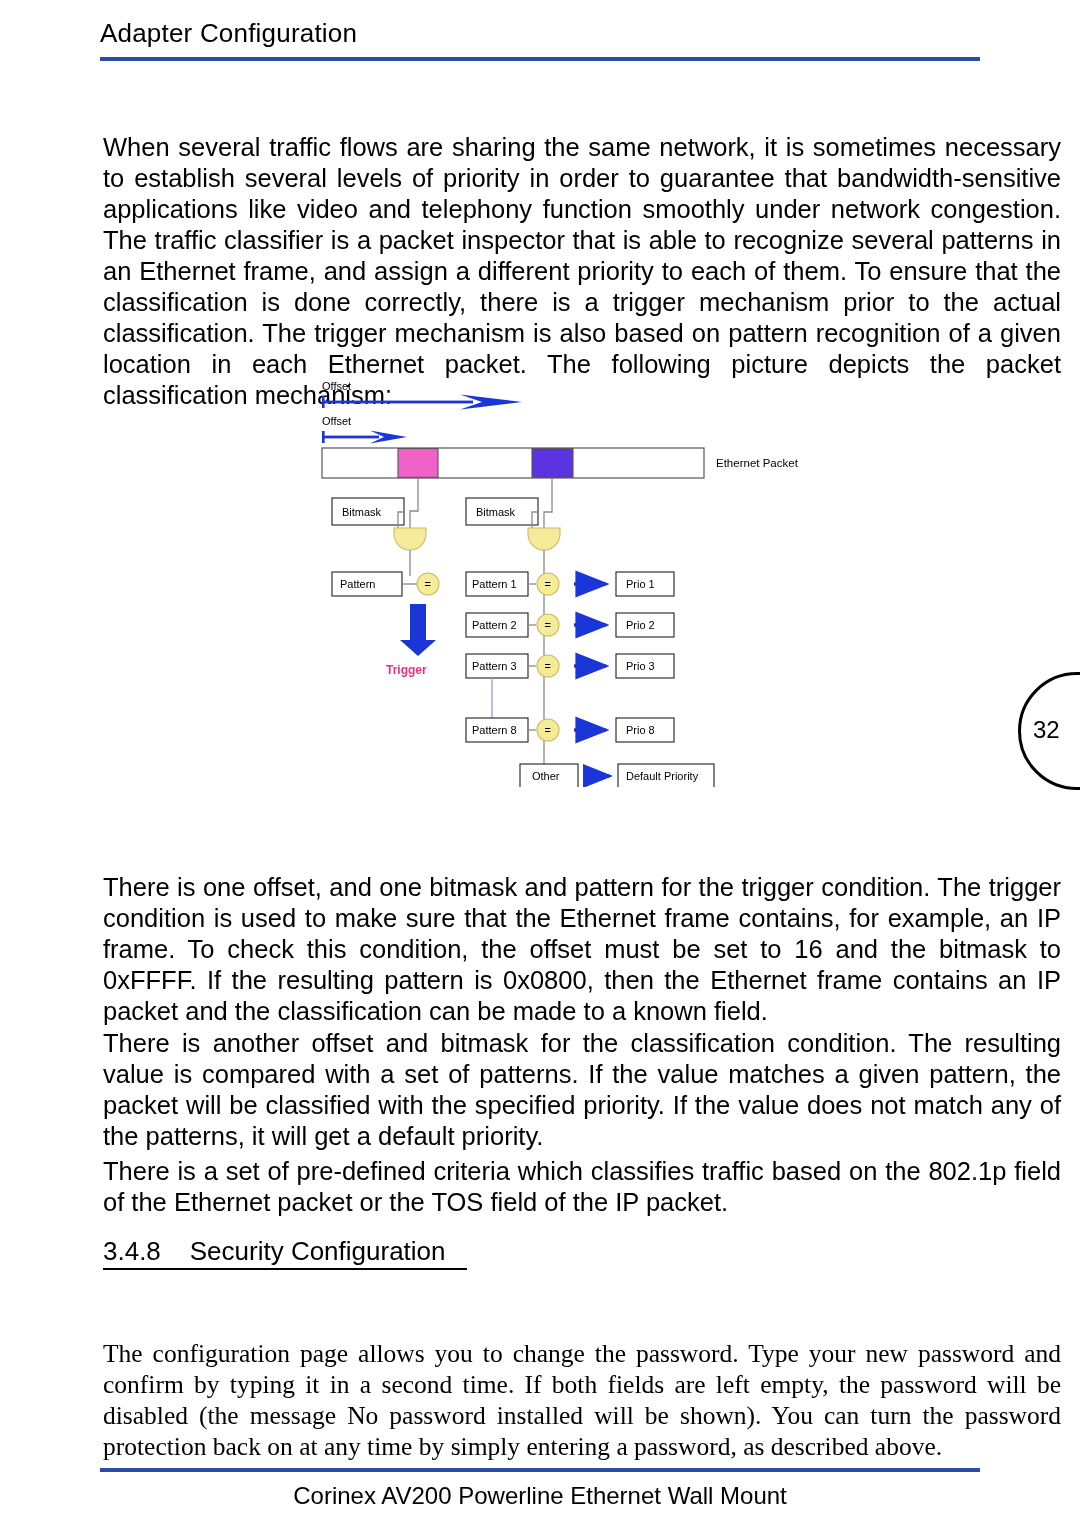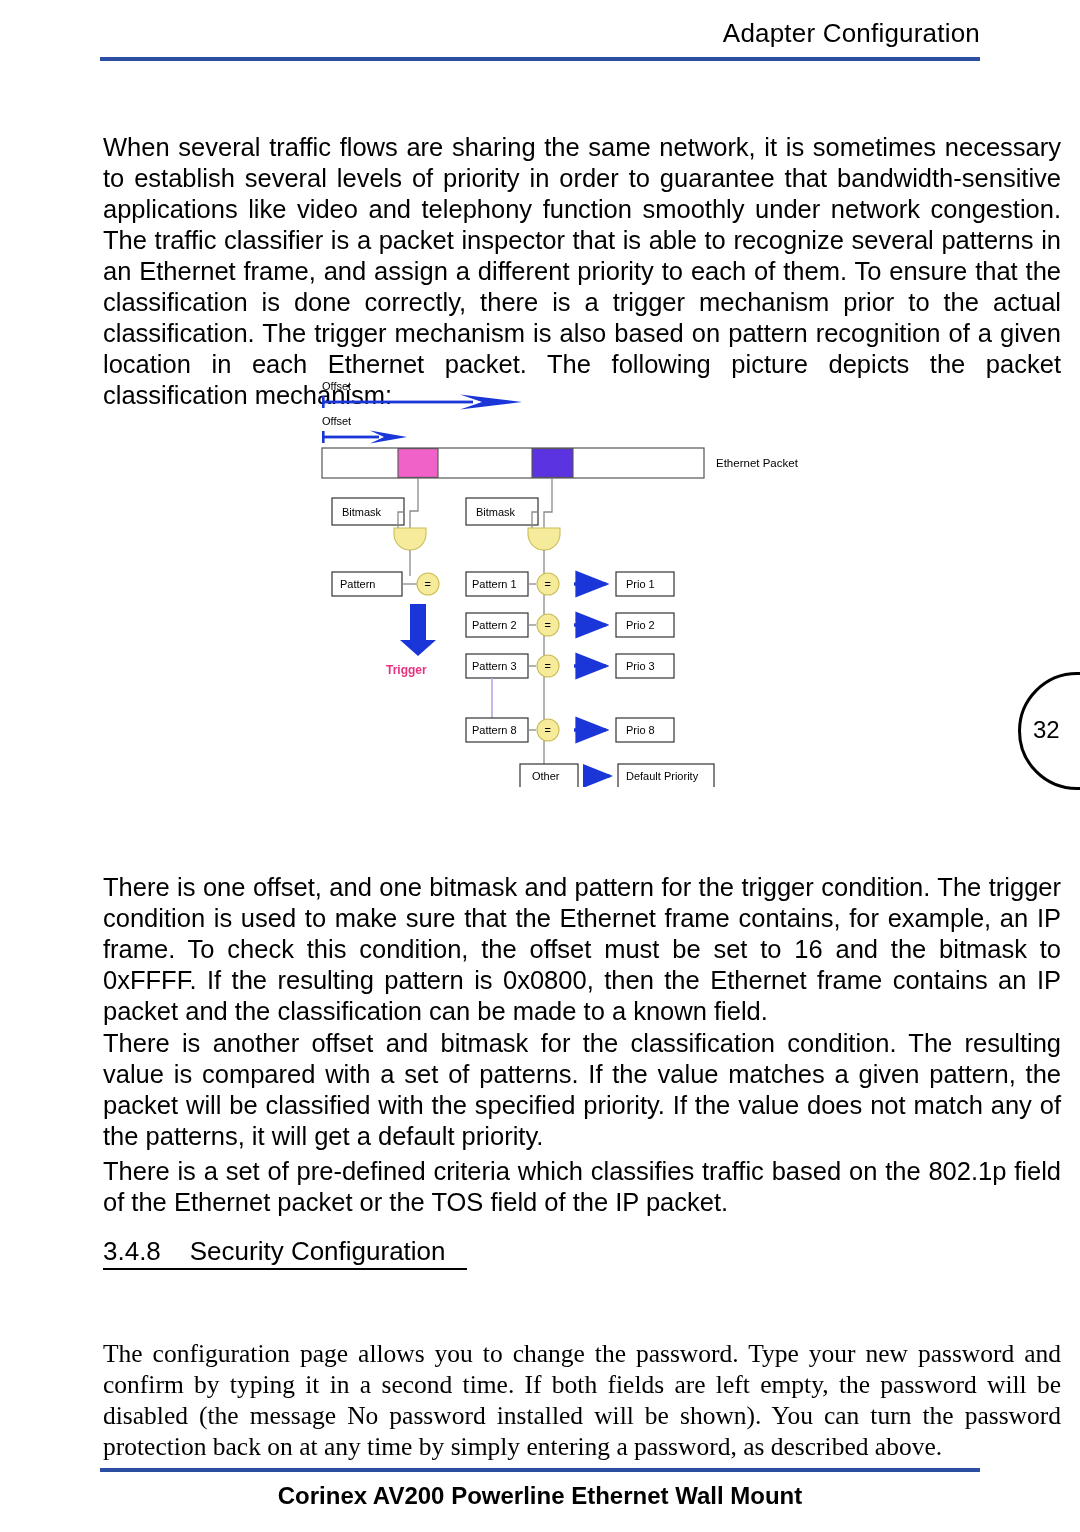--- a/index.html
+++ b/index.html
@@ -15,21 +15,21 @@
     font-family: "Liberation Sans", sans-serif;
     color: #000000;
   }
 
   
   #header-title {
     position: absolute;
     left: 100px;
     top: 18px;
     width: 880px;
-    text-align: right;
+    text-align: left;
     font-size: 26px;
     letter-spacing: 0.2px;
   }
   #header-rule {
     position: absolute;
     left: 100px;
     top: 57px;
     width: 880px;
     height: 4px;
     background: #2b4ea2;
@@ -75,21 +75,21 @@
     height: 4px;
     background: #2b4ea2;
   }
   #footer-title {
     position: absolute;
     left: 100px;
     top: 1482px;
     width: 880px;
     text-align: center;
     font-size: 24px;
-    font-weight: bold;
+    font-weight: normal;
   }
 
   
   #page-marker {
     position: absolute;
     left: 1018px;
     top: 672px;
     width: 118px;
     height: 118px;
     border: 3px solid #000;

